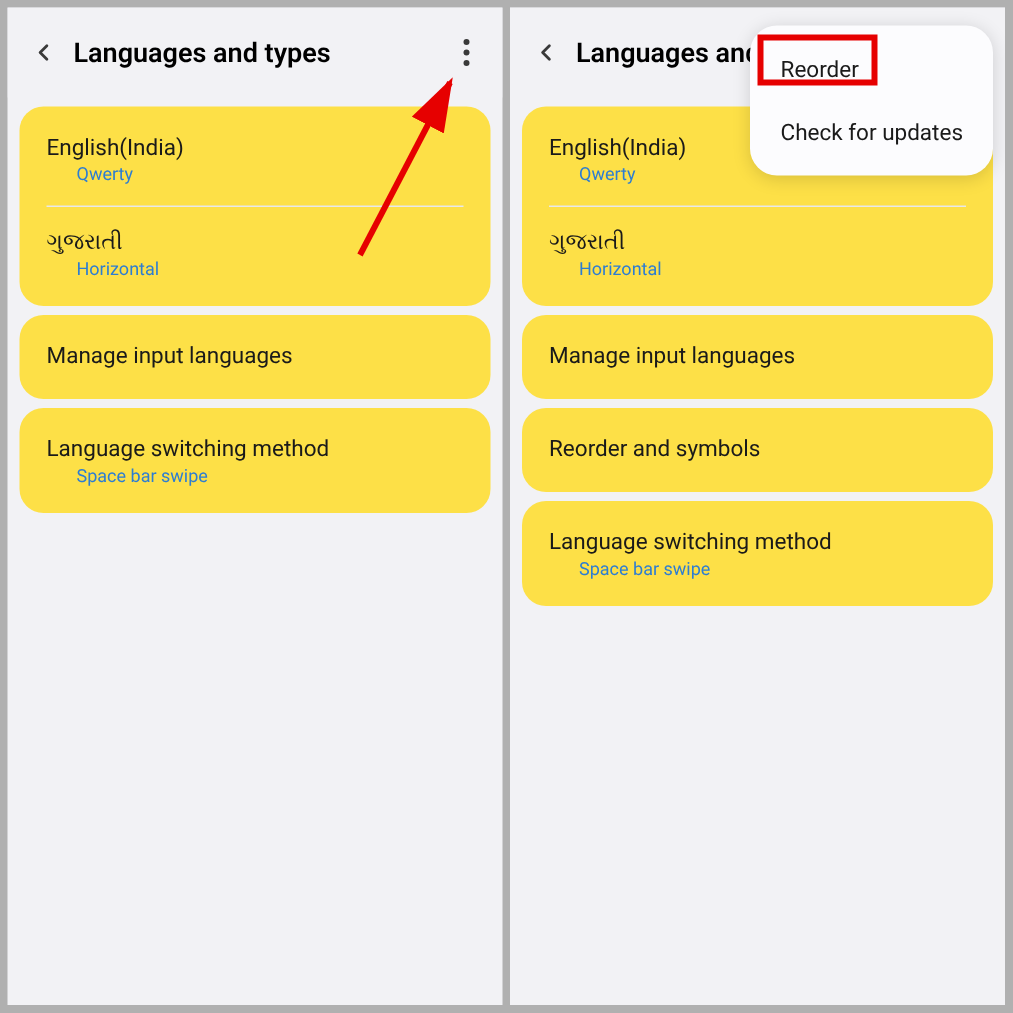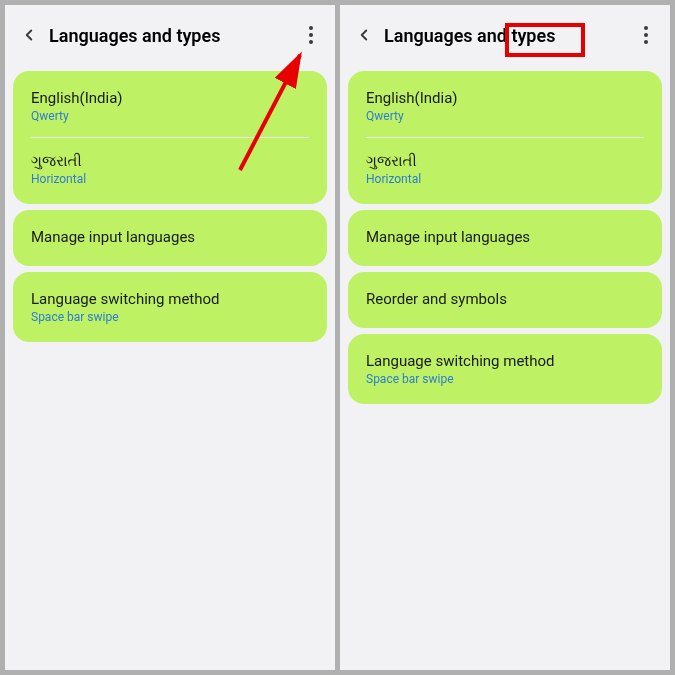--- a/index.html
+++ b/index.html
@@ -49,37 +49,38 @@
       gap: 3px;
       cursor: pointer;
     }
     .more-icon span {
       width: 4px;
       height: 4px;
       background: #3a3a3a;
       border-radius: 50%;
     }
     .card {
-      background: #bef264;
+      background: #fde047;
       border-radius: 16px;
       margin: 6px 8px;
       padding: 4px 0;
     }
     .item {
       padding: 14px 18px;
       cursor: pointer;
     }
     .item-title {
       font-size: 15px;
       color: #1a1a1a;
       margin-bottom: 2px;
     }
     .item-subtitle {
       font-size: 12px;
       color: #2d7dd2;
+      margin-left: 20px;
     }
     .divider {
       height: 1px;
       background: #e8e8ea;
       margin: 0 18px;
     }
     .popup {
       position: absolute;
       top: 12px;
       right: 8px;
@@ -200,15 +201,19 @@
     </div>
   </div>
 
   <div class="card">
     <div class="item">
       <div class="item-title">Language switching method</div>
       <div class="item-subtitle">Space bar swipe</div>
     </div>
   </div>
 
+  <div class="popup">
+    <div class="popup-item">Reorder</div>
+    <div class="popup-item">Check for updates</div>
+  </div>
 
   <div class="highlight-box" style="top:18px;right:85px;width:80px;height:34px;"></div>
 </div>
 
 </body></html>

